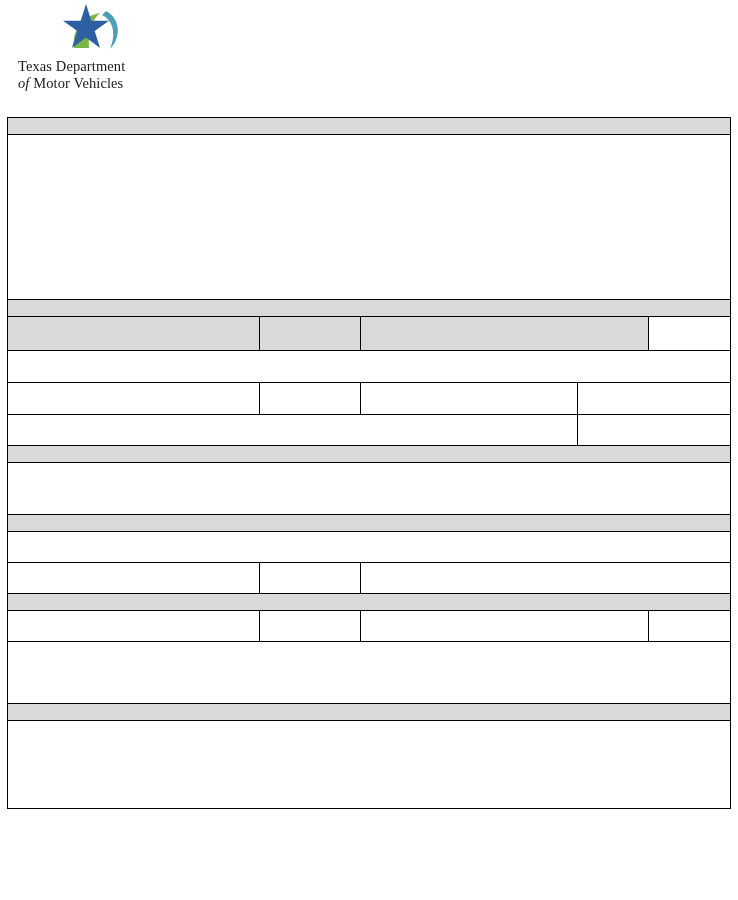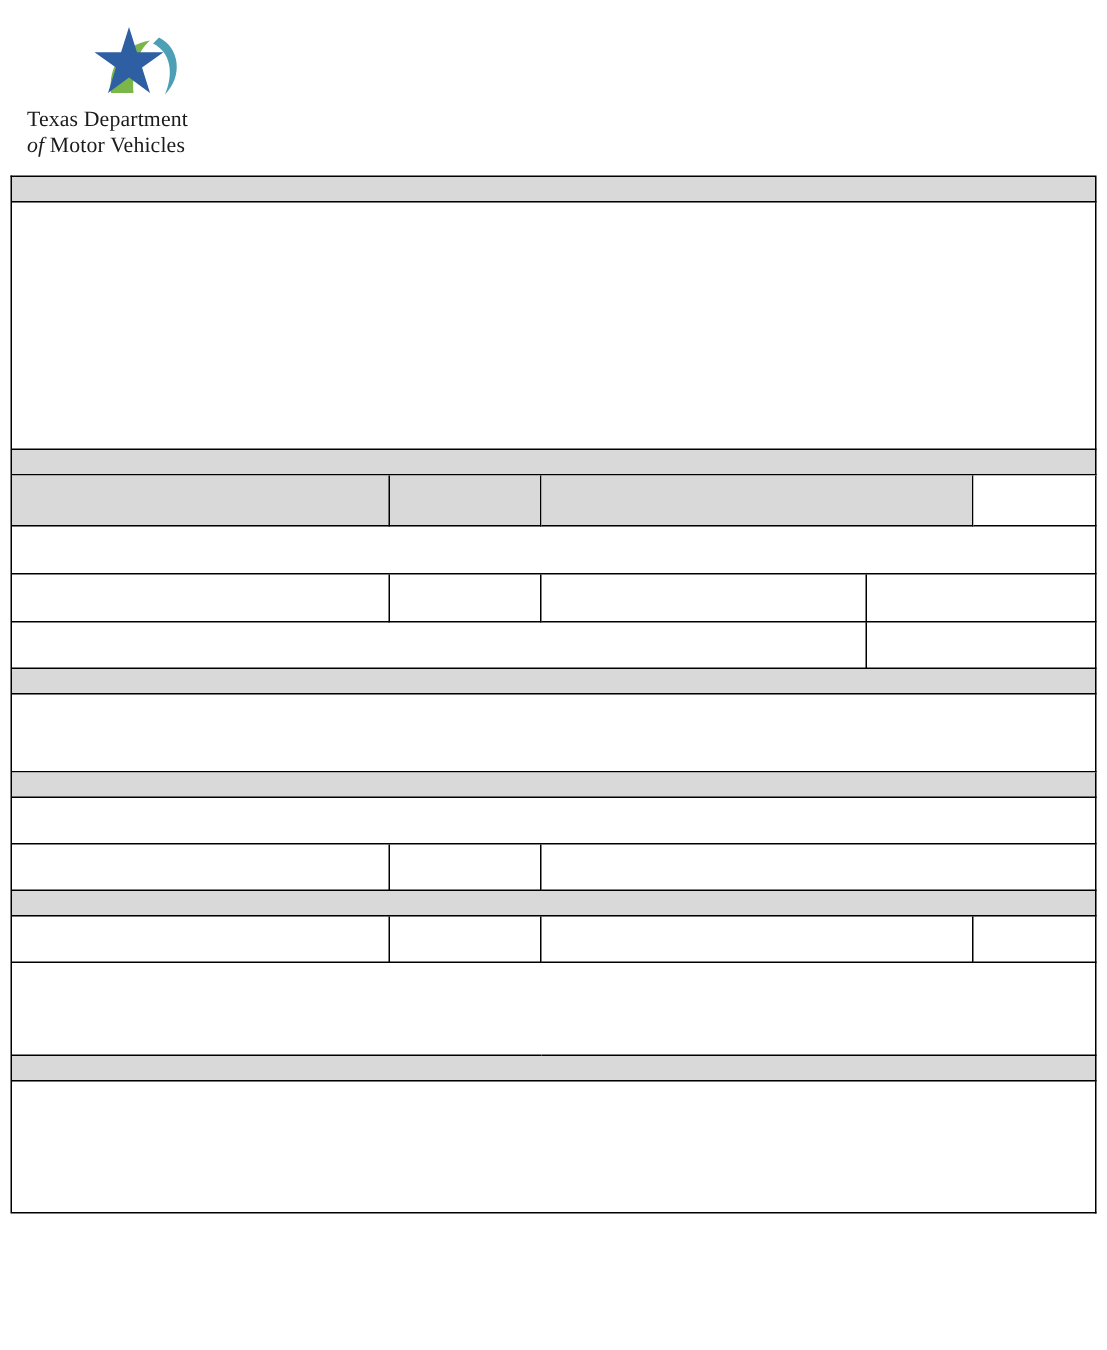--- a/index.html
+++ b/index.html
@@ -22,21 +22,21 @@
   }
 
   
   .header {
     position: relative;
     height: 112px;
   }
   .logo-block {
     position: absolute;
     left: 14px;
-    top: 18px;
+    top: 4px;
     width: 160px;
     height: 98px;
   }
   .logo-star {
     position: absolute;
     left: 48px;
     top: 0px;
     width: 66px;
     height: 52px;
   }

